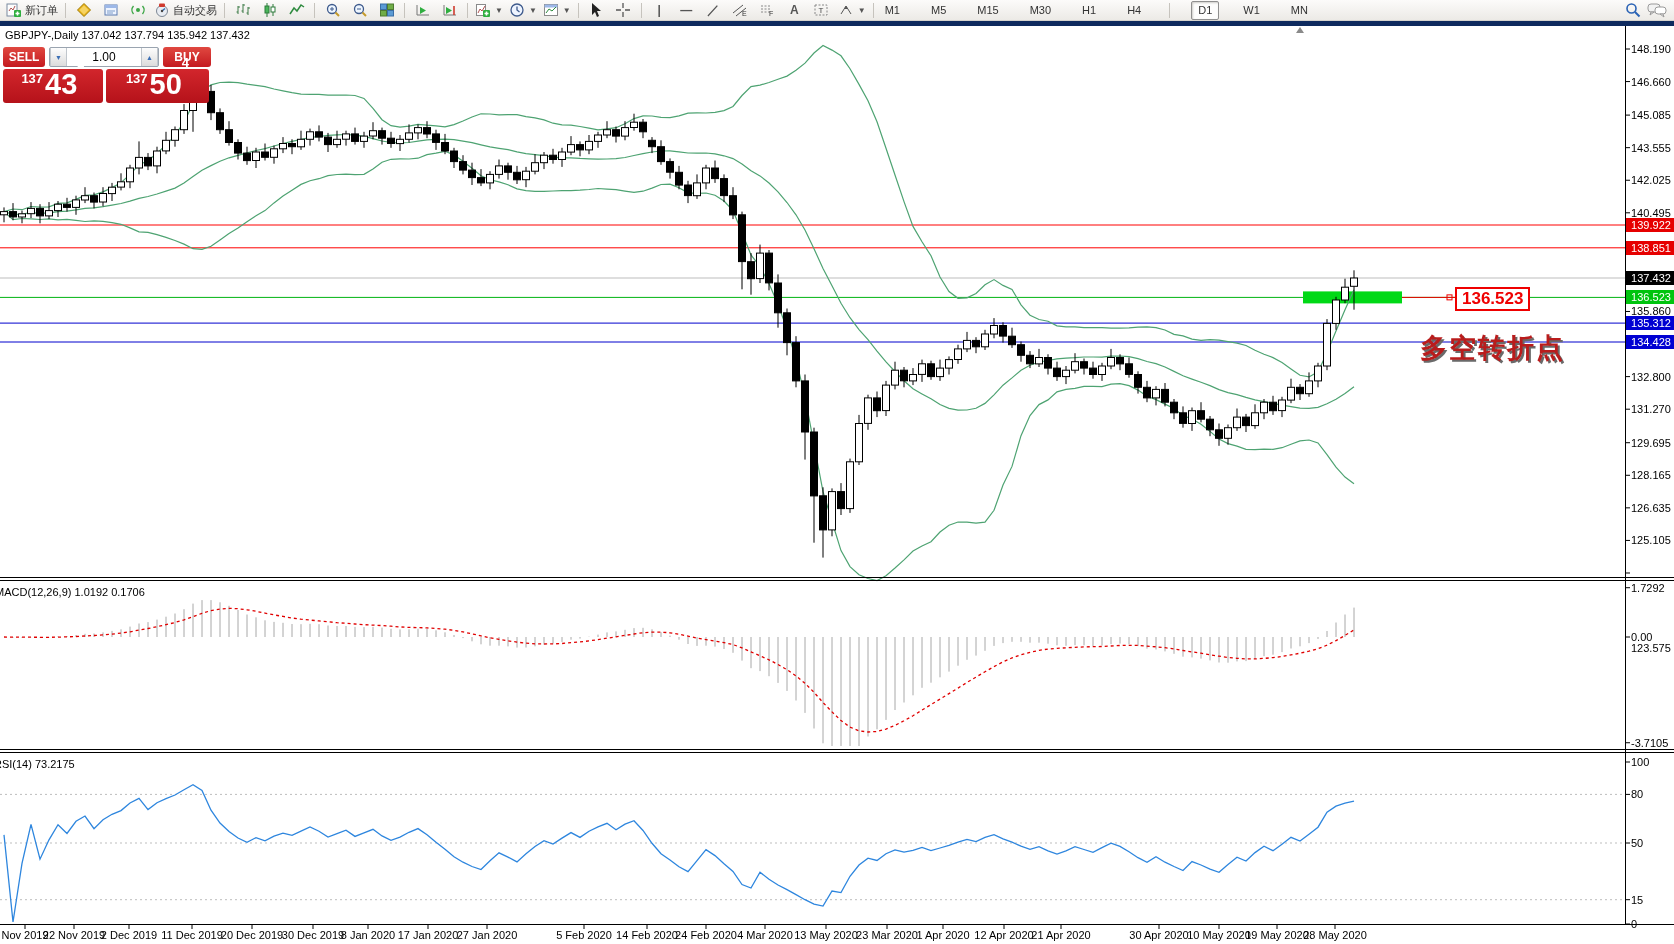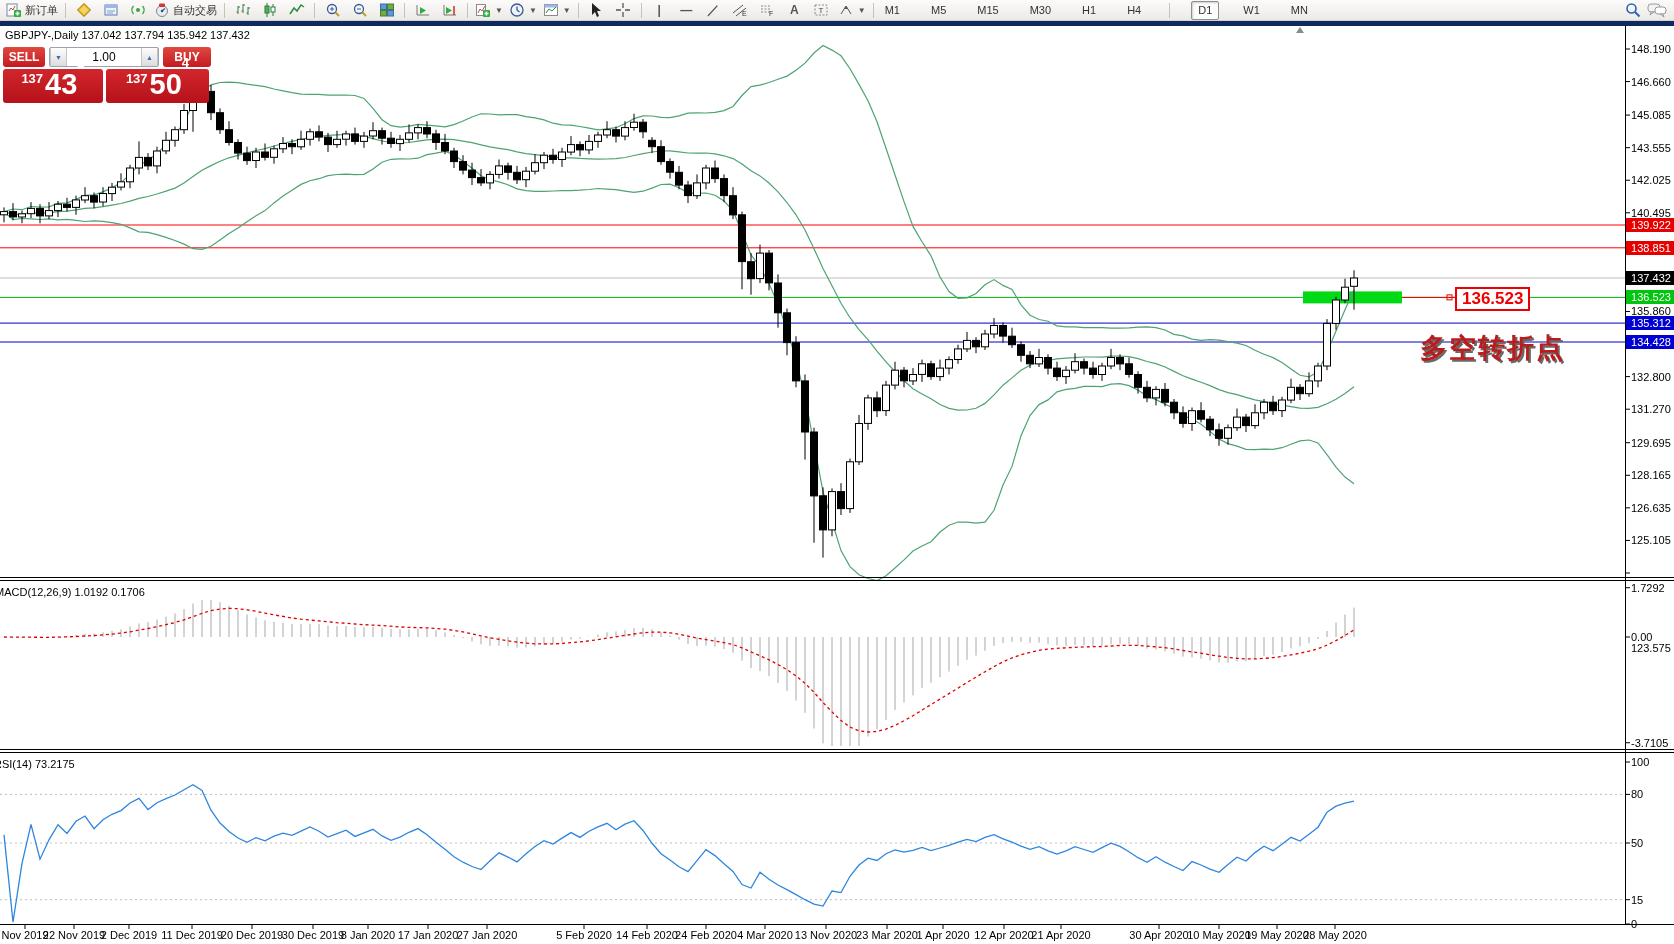--- a/index.html
+++ b/index.html
@@ -864,21 +864,21 @@
     <div class="date-label" style="left: 192px;">11 Dec 2019</div>
     <div class="date-label" style="left: 252px;">20 Dec 2019</div>
     <div class="date-label" style="left: 313px;">30 Dec 2019</div>
     <div class="date-label" style="left: 368px;">8 Jan 2020</div>
     <div class="date-label" style="left: 428px;">17 Jan 2020</div>
     <div class="date-label" style="left: 487px;">27 Jan 2020</div>
     <div class="date-label" style="left: 584px;">5 Feb 2020</div>
     <div class="date-label" style="left: 647px;">14 Feb 2020</div>
     <div class="date-label" style="left: 706px;">24 Feb 2020</div>
     <div class="date-label" style="left: 765px;">4 Mar 2020</div>
-    <div class="date-label" style="left: 826px;">13 Nov 2020</div>
+    <div class="date-label" style="left: 826px;">13 May 2020</div>
     <div class="date-label" style="left: 887px;">23 Mar 2020</div>
     <div class="date-label" style="left: 943px;">1 Apr 2020</div>
     <div class="date-label" style="left: 1004px;">12 Apr 2020</div>
     <div class="date-label" style="left: 1061px;">21 Apr 2020</div>
     <div class="date-label" style="left: 1159px;">30 Apr 2020</div>
     <div class="date-label" style="left: 1219px;">10 May 2020</div>
     <div class="date-label" style="left: 1277px;">19 May 2020</div>
     <div class="date-label" style="left: 1335px;">28 May 2020</div>
   </div>
 

